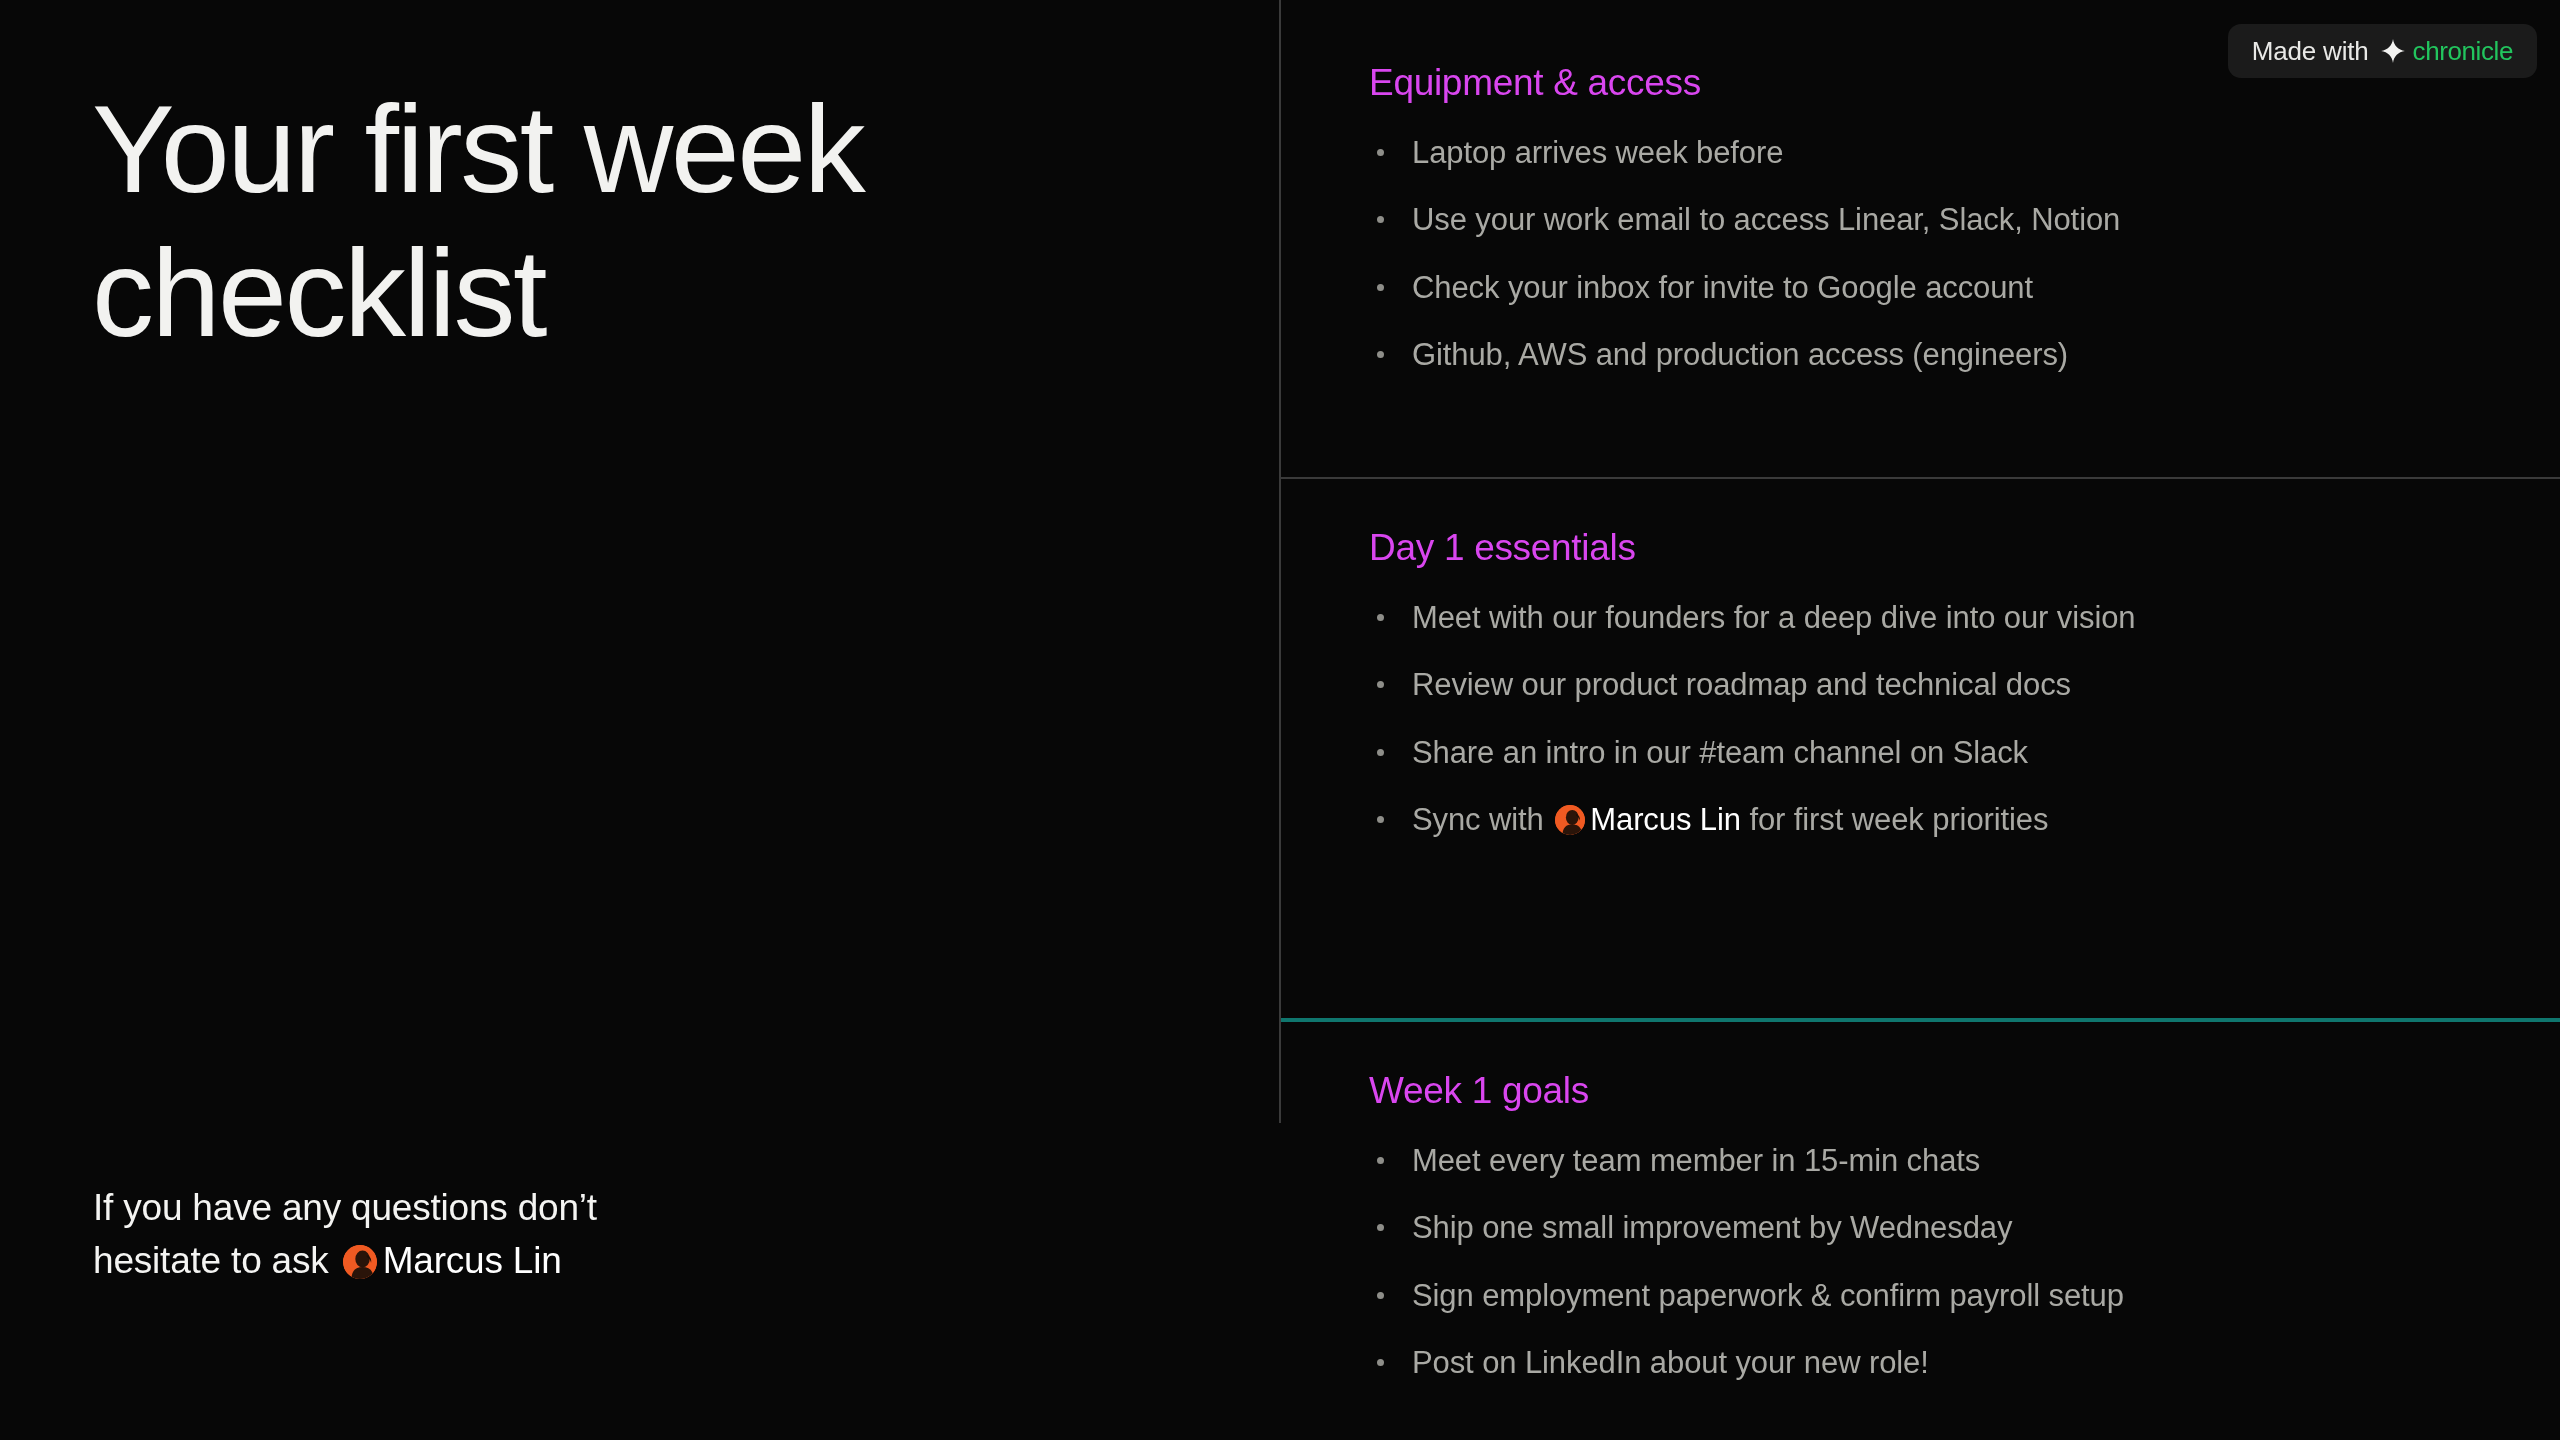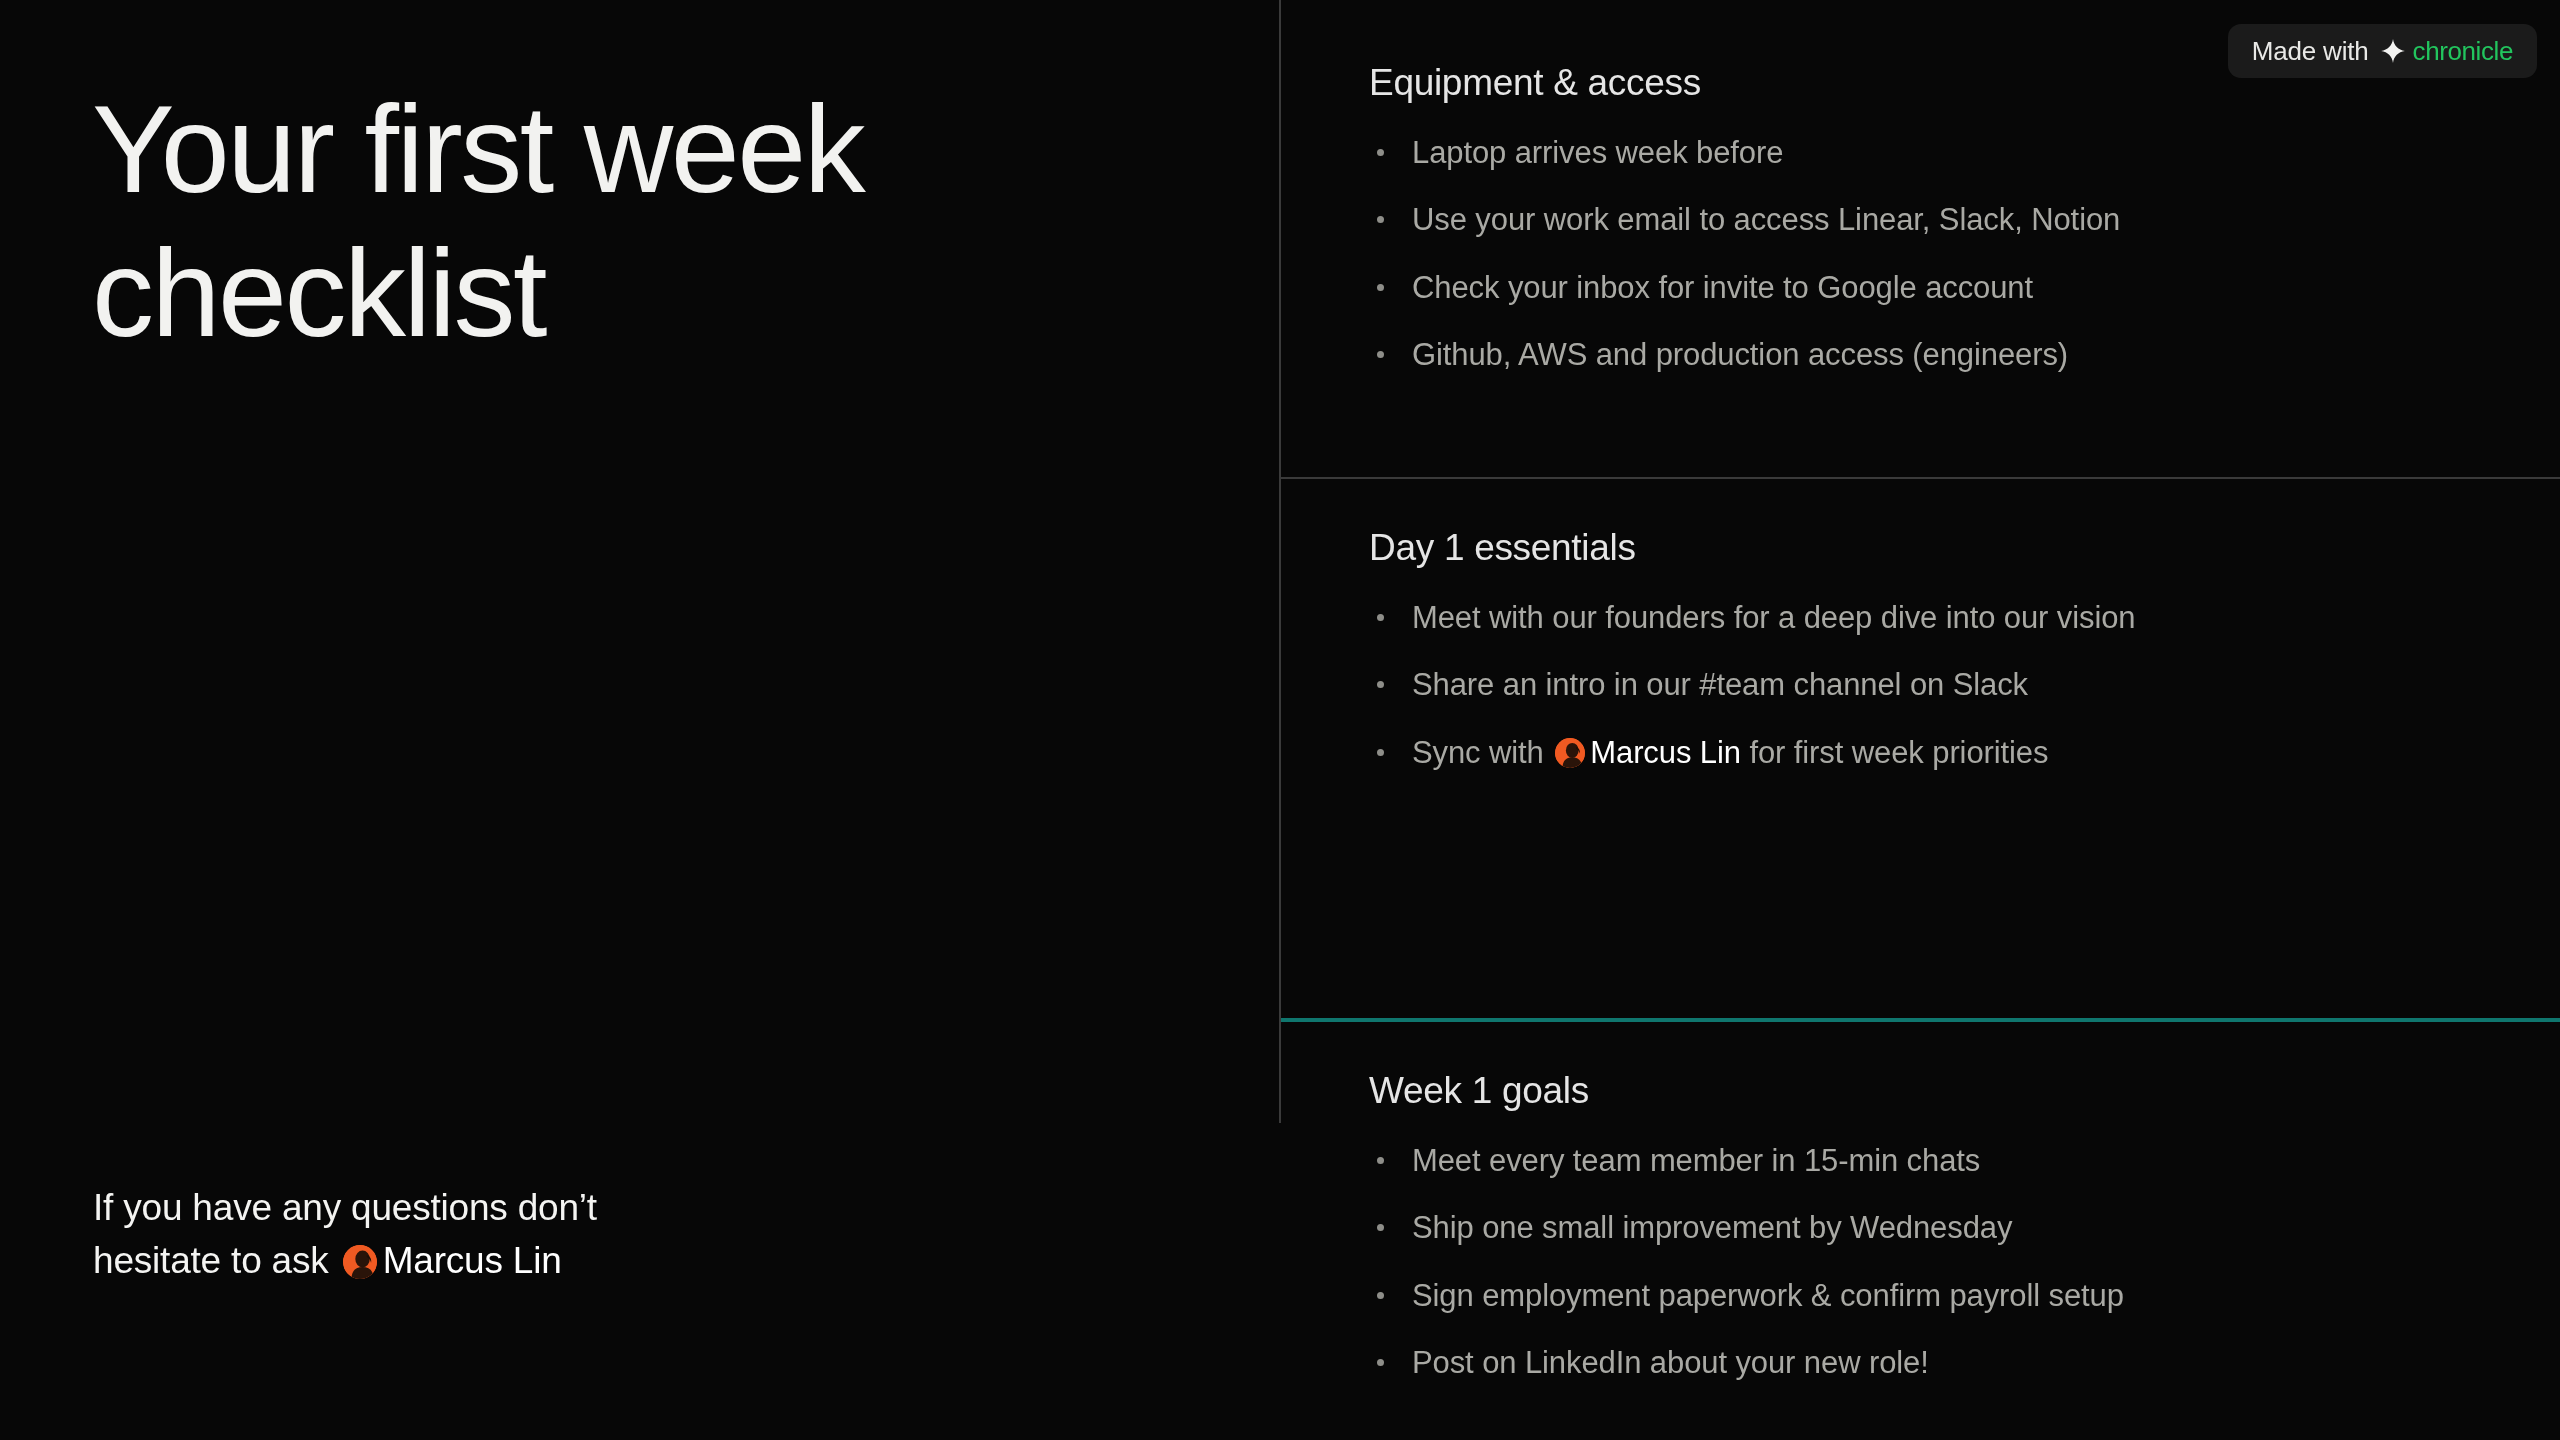--- a/index.html
+++ b/index.html
@@ -59,21 +59,21 @@
     position:relative;
     padding:0 60px 0 88px;
   }
   .section.s1 { height:477px; padding-top:62px; }
   .section.s2 { height:541px; padding-top:48px; border-top:2px solid #3a3a3a; }
   .section.s3 { height:440px; padding-top:48px; border-top:4px solid #0f766e; }
 
   .section-heading {
     font-size:37px;
     font-weight:400;
-    color:#e5e5e5;
+    color:#d946ef;
     letter-spacing:-0.3px;
     margin-bottom:30px;
   }
   .bullet-list { list-style:none; }
   .bullet-item {
     position:relative;
     padding-left:43px;
     font-size:31px;
     line-height:1.24;
     color:#a9a9a4;
@@ -180,20 +180,21 @@
         <li class="bullet-item">Use your work email to access Linear, Slack, Notion</li>
         <li class="bullet-item">Check your inbox for invite to Google account</li>
         <li class="bullet-item">Github, AWS and production access (engineers)</li>
       </ul>
     </section>
 
     <section class="section s2">
       <h2 class="section-heading">Day 1 essentials</h2>
       <ul class="bullet-list">
         <li class="bullet-item">Meet with our founders for a deep dive into our vision</li>
+        <li class="bullet-item">Review our product roadmap and technical docs</li>
         <li class="bullet-item">Share an intro in our #team channel on Slack</li>
         <li class="bullet-item"><span>Sync with </span><span class="avatar inline-sm"><svg viewBox="0 0 40 40" aria-hidden="true">
                 <circle cx="20" cy="20" r="20" fill="#f05a22"></circle>
                 <g fill="#2a1409">
                   <ellipse cx="23" cy="16.5" rx="8.5" ry="10"></ellipse>
                   <path d="M10 40 C10 30 15 26 23 26 C31 26 36 30 36 40 Z"></path>
                   <path d="M28 12 C32 13 34 17 33 21 C32.5 18 31 15.5 28 14 Z" fill="#1d0e06"></path>
                 </g>
               </svg></span><span class="mention-name">Marcus Lin</span><span> for first week priorities</span></li>
       </ul>

